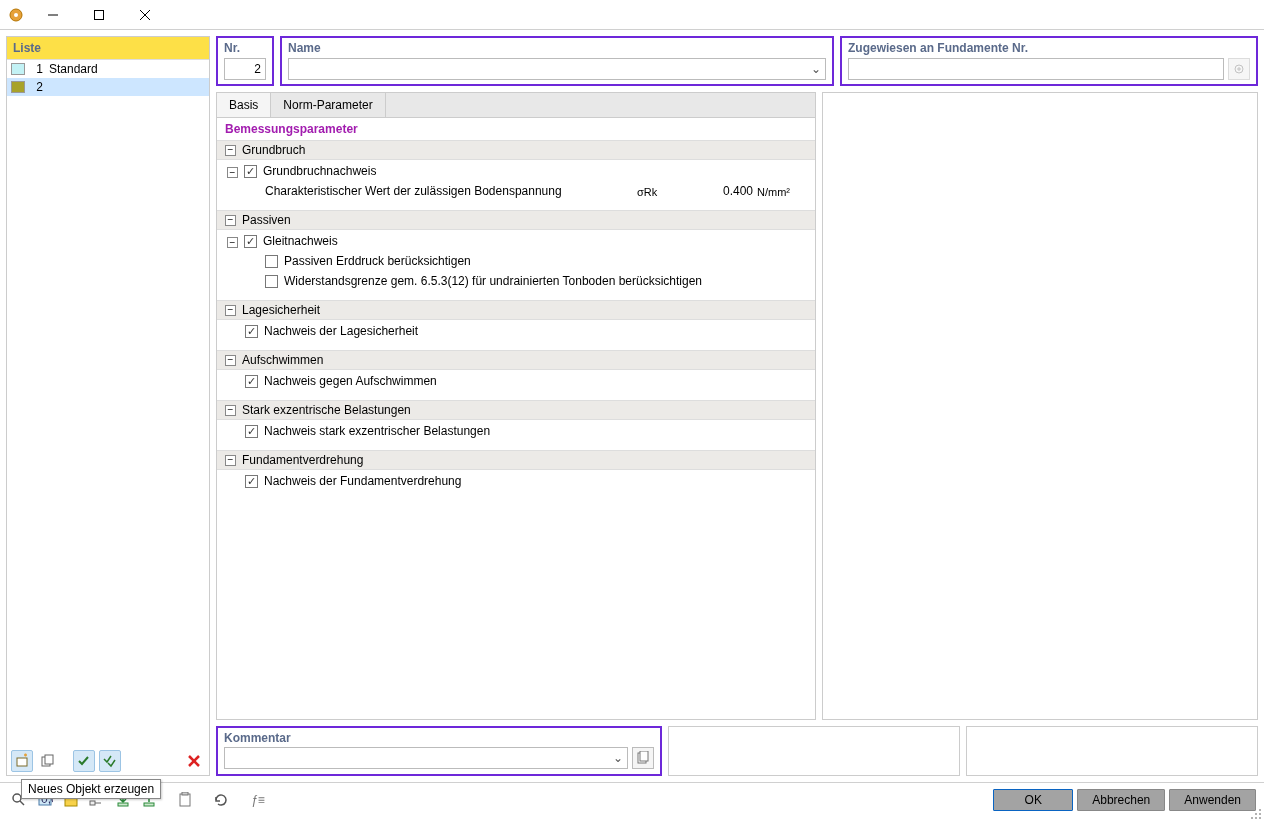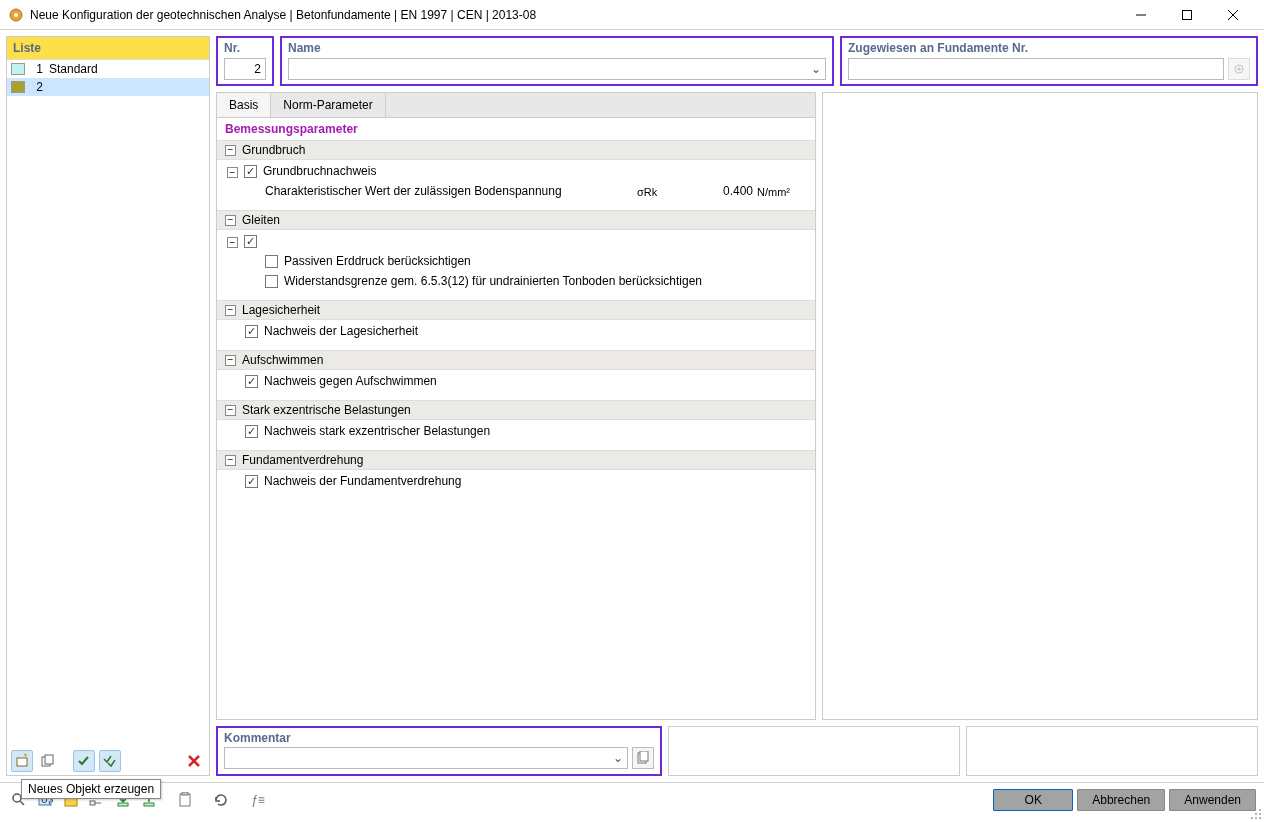--- a/index.html
+++ b/index.html
@@ -89,21 +89,20 @@
 </head>
 <body>
 
 <div class="titlebar">
   <span class="icon">
     <svg width="16" height="16">
         <circle cx="8" cy="8" r="6" fill="#e6a13a" stroke="#b57400"></circle>
         <circle cx="8" cy="8" r="2" fill="#fff"></circle>
       </svg>
   </span>
-  <span class="title">Neue Konfiguration der geotechnischen Analyse | Betonfundamente | EN 1997 | CEN | 2013-08</span>
   <div class="winbtns">
     <div class="winbtn">
         <svg width="10" height="10">
           <line x1="0" y1="5" x2="10" y2="5" stroke="#000"></line>
         </svg>
       </div>
     <div class="winbtn">
         <svg width="10" height="10">
           <rect x="0.5" y="0.5" width="9" height="9" fill="none" stroke="#000"></rect>
         </svg>
@@ -222,25 +221,26 @@
           <div class="tree-row sub">
             <span class="row-label">Charakteristischer Wert der zulässigen Bodenspannung</span>
             <span class="row-sym">σRk</span>
             <span class="row-val">0.400</span>
             <span class="row-unit">N/mm²</span>
           </div>
           <div style="height:10px"></div>
 
           <div class="group-header">
               <span class="toggle"></span>
-              <span>Gleiten</span>
-            </div>
-          <div class="tree-row">
-              <span class="toggle"></span>
-              <span class="chk on"></span>
+              <span>Passiven</span>
+            </div>
+          <div class="tree-row">
+              <span class="toggle"></span>
+              <span class="chk on"></span>
+              <span class="row-label">Gleitnachweis</span>
             </div>
           <div class="tree-row sub">
               <span class="chk"></span>
               <span class="row-label">Passiven Erddruck berücksichtigen</span>
             </div>
           <div class="tree-row sub">
               <span class="chk"></span>
               <span class="row-label">Widerstandsgrenze gem. 6.5.3(12) für undrainierten Tonboden berücksichtigen</span>
             </div>
           <div style="height:10px"></div>

